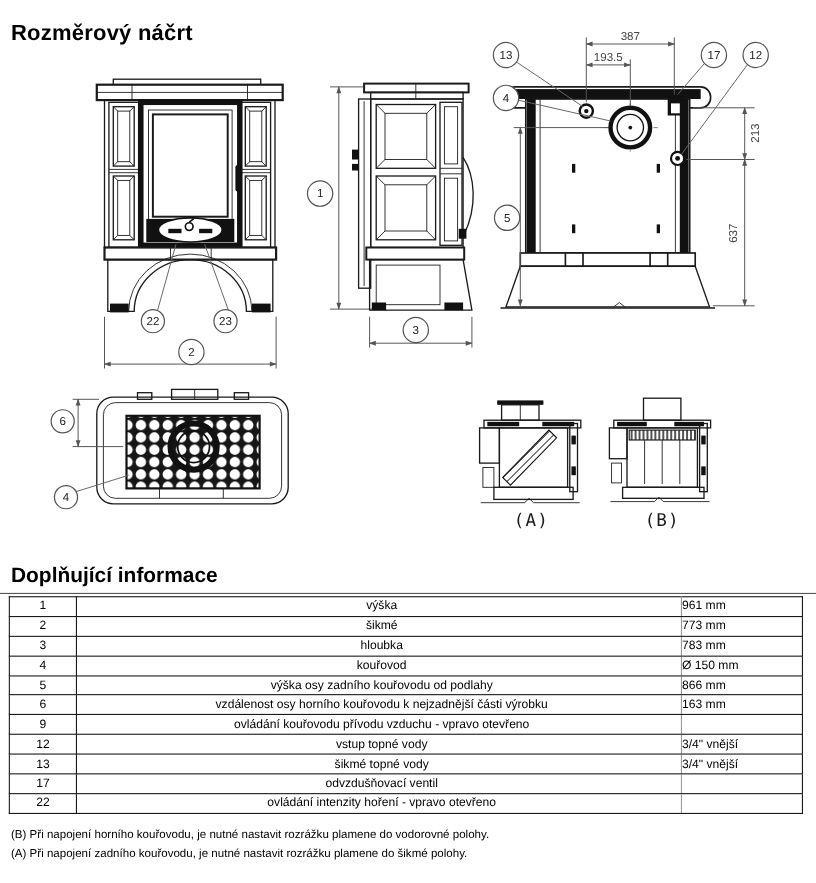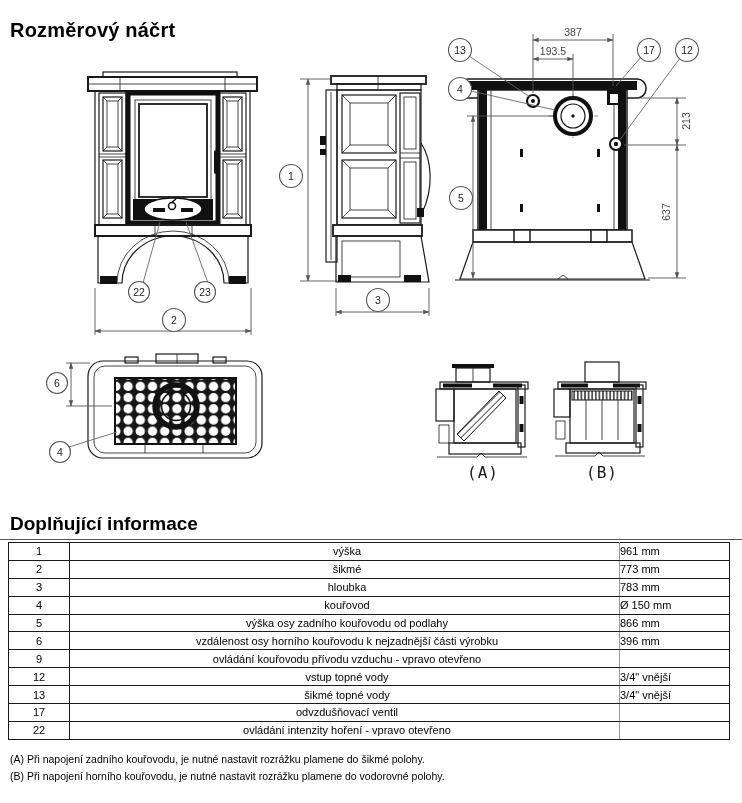--- a/index.html
+++ b/index.html
@@ -363,21 +363,21 @@
       <td class="val">Ø 150 mm</td>
     </tr>
     <tr>
       <td class="num">5</td>
       <td class="desc">výška osy zadního kouřovodu od podlahy</td>
       <td class="val">866 mm</td>
     </tr>
     <tr>
       <td class="num">6</td>
       <td class="desc">vzdálenost osy horního kouřovodu k nejzadnější části výrobku</td>
-      <td class="val">396 mm</td>
+      <td class="val">163 mm</td>
     </tr>
     <tr>
       <td class="num">9</td>
       <td class="desc">ovládání kouřovodu přívodu vzduchu - vpravo otevřeno</td>
       <td class="val"></td>
     </tr>
     <tr>
       <td class="num">12</td>
       <td class="desc">vstup topné vody</td>
       <td class="val">3/4" vnější</td>
@@ -394,15 +394,15 @@
     </tr>
     <tr>
       <td class="num">22</td>
       <td class="desc">ovládání intenzity hoření - vpravo otevřeno</td>
       <td class="val"></td>
     </tr>
   </tbody>
 </table>
 
 <div class="footnotes">
+  <div>(B) Při napojení horního kouřovodu, je nutné nastavit rozrážku plamene do vodorovné polohy.</div>
   <div>(A) Při napojení zadního kouřovodu, je nutné nastavit rozrážku plamene do šikmé polohy.</div>
-  <div>(B) Při napojení horního kouřovodu, je nutné nastavit rozrážku plamene do vodorovné polohy.</div>
 </div>
 
 </body></html>

